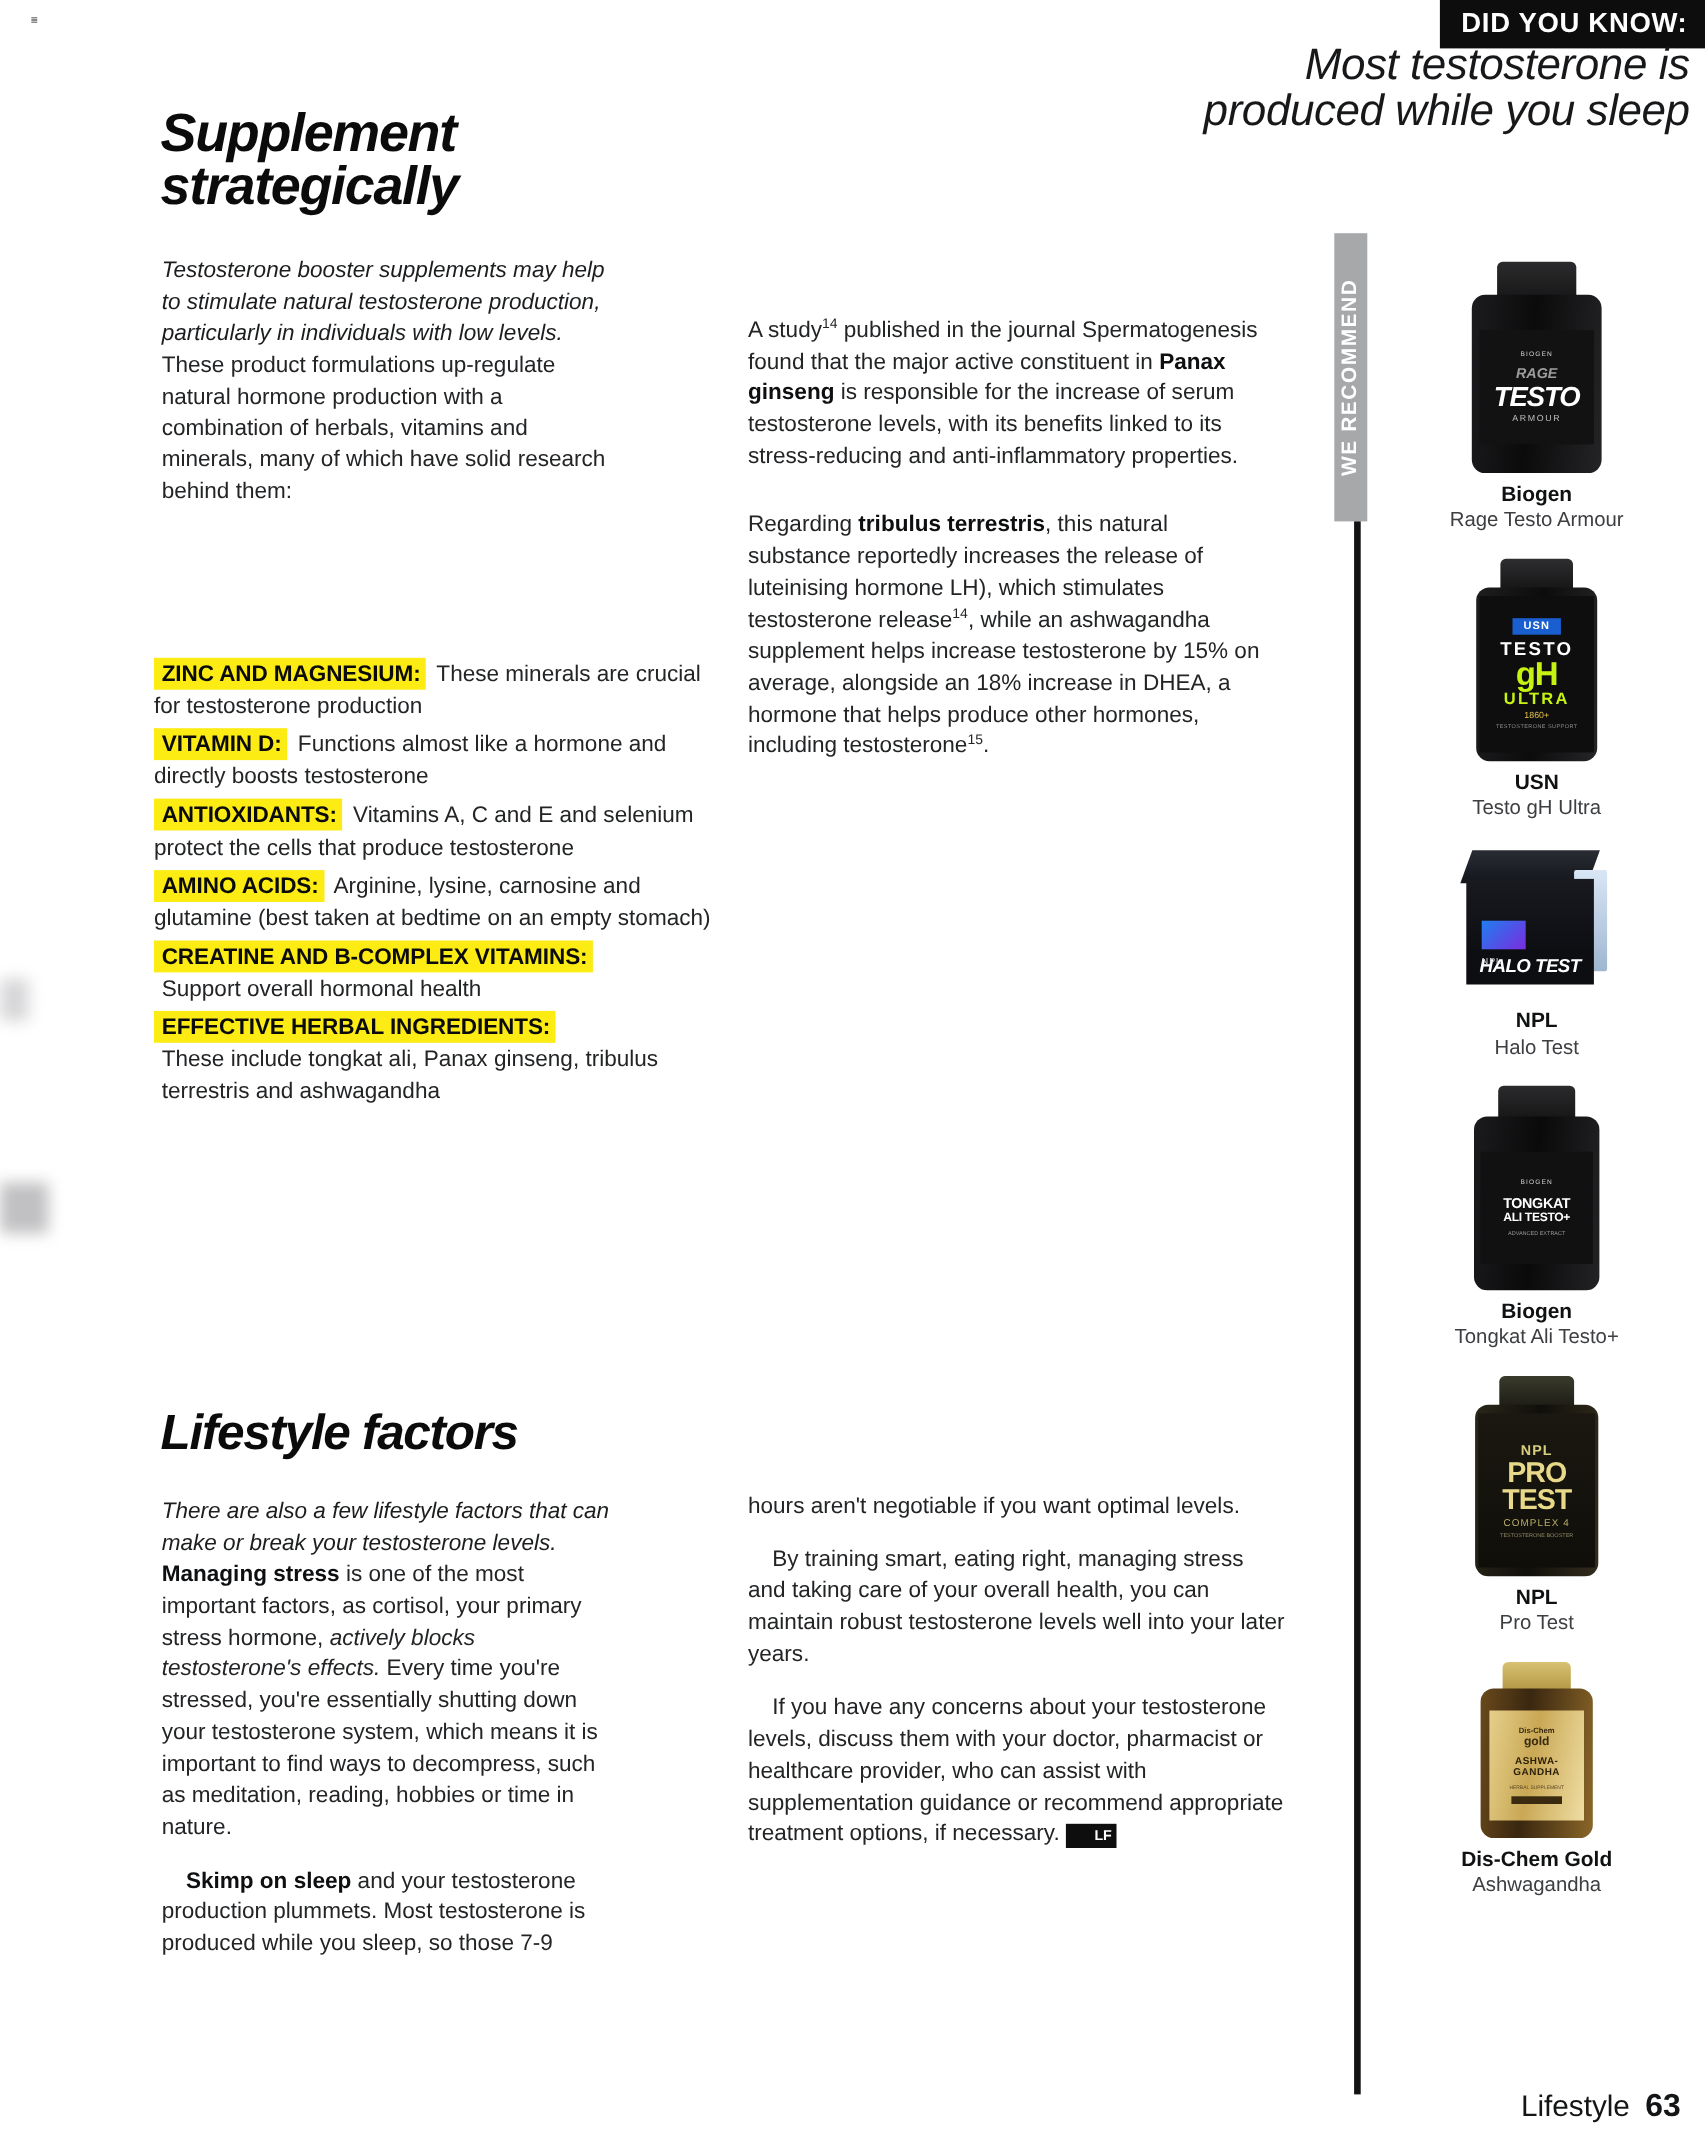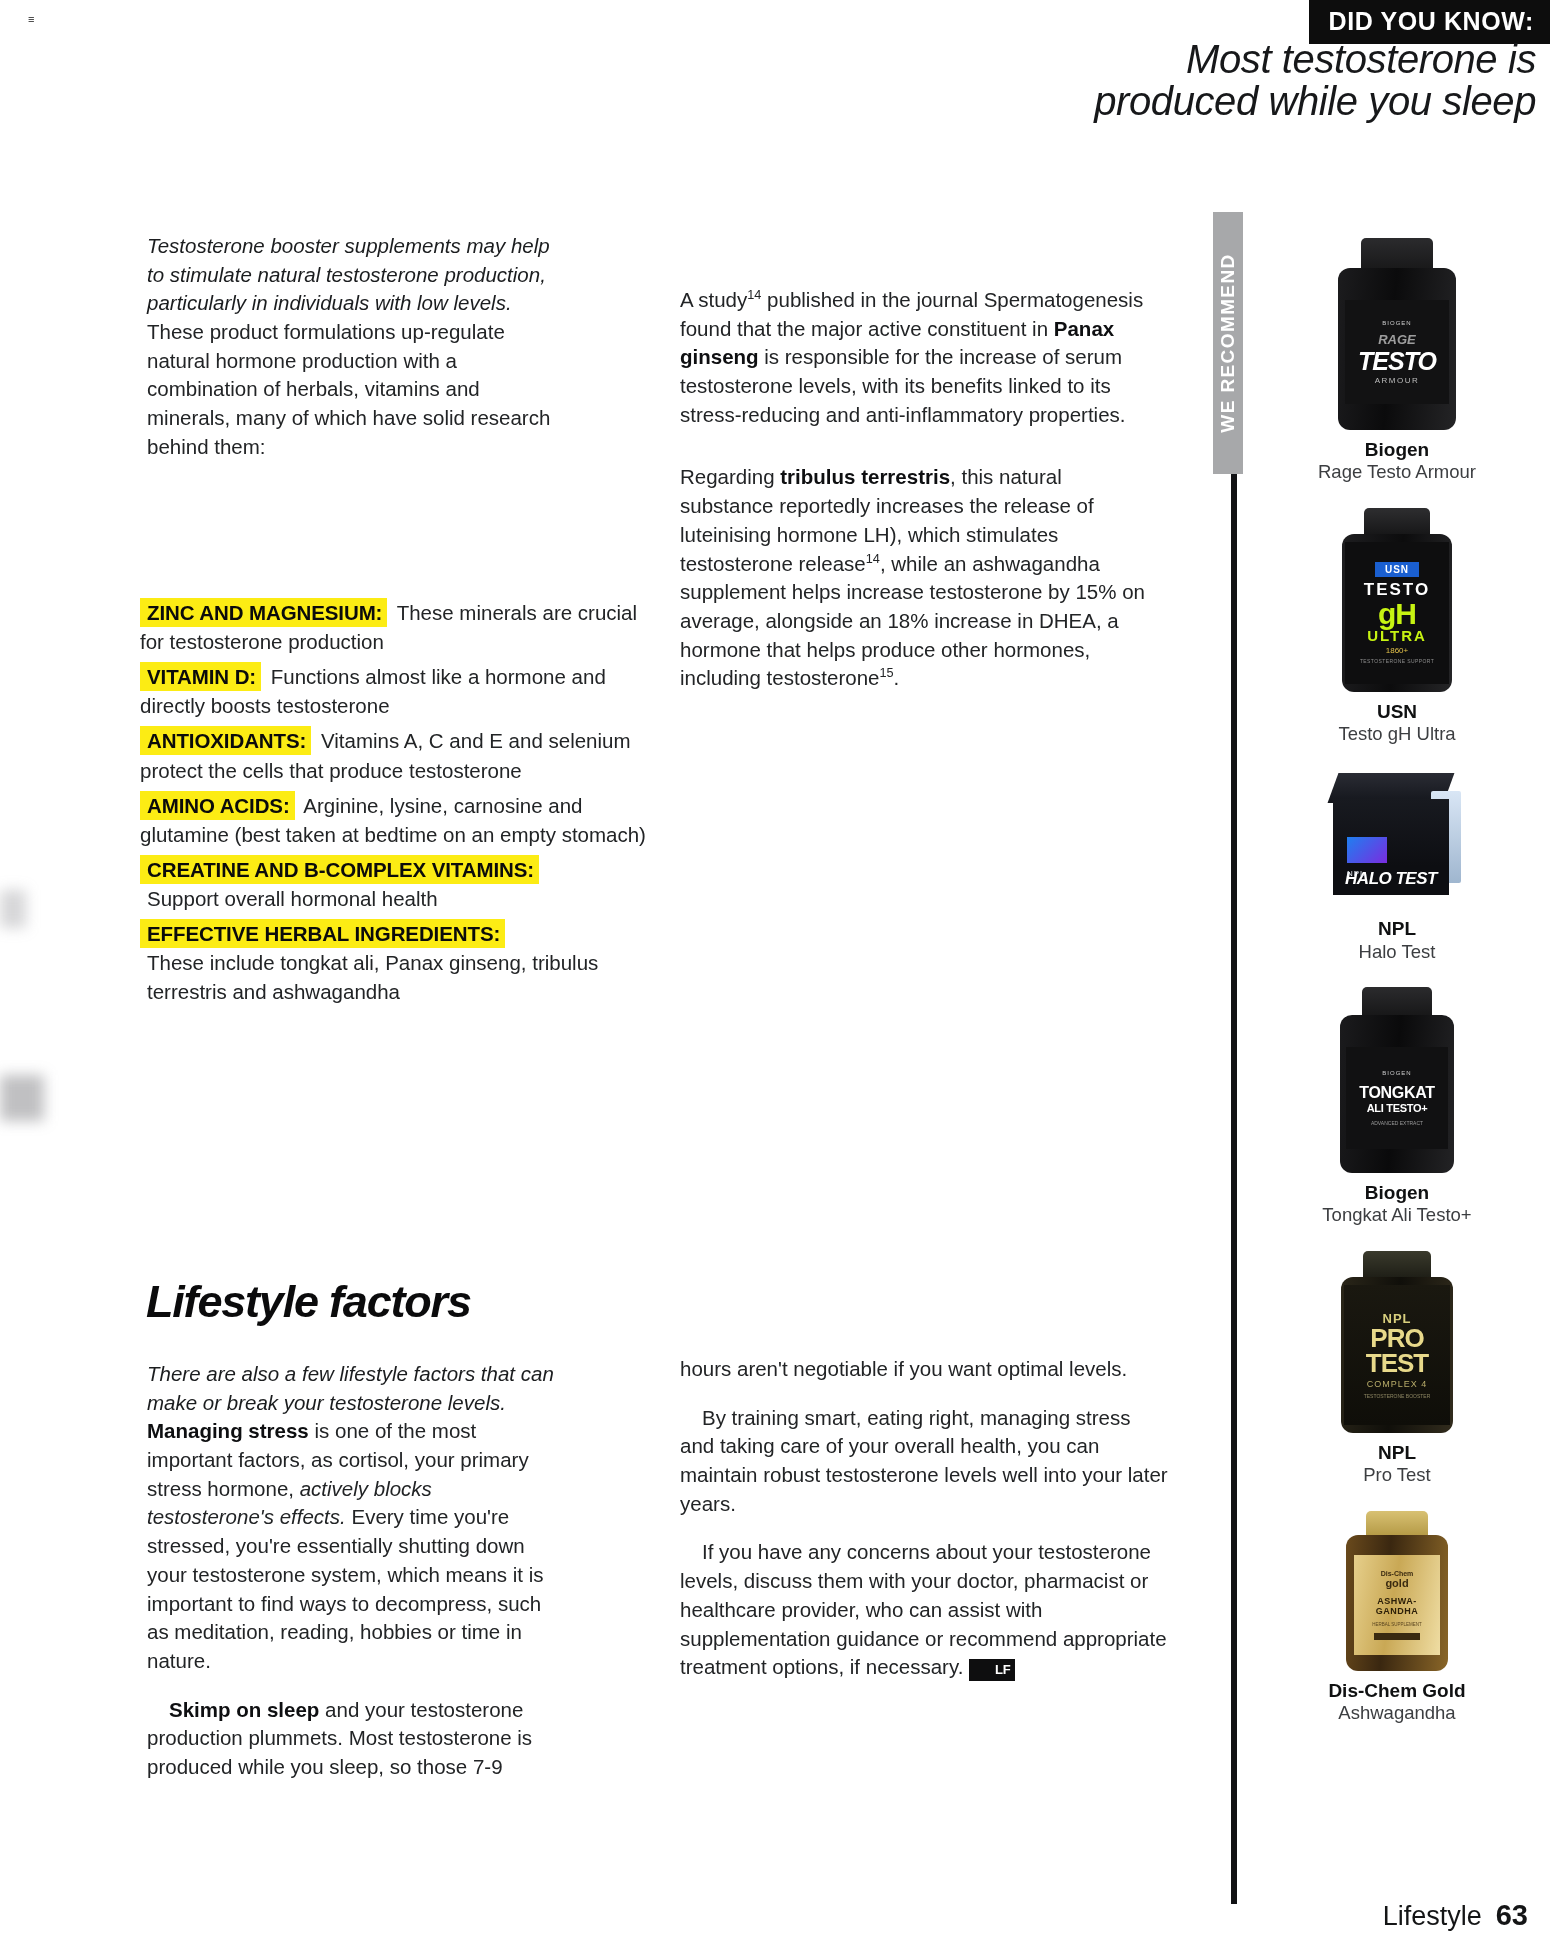--- a/index.html
+++ b/index.html
@@ -266,21 +266,21 @@
   .p3 .t-halo { font-size: 17px; font-weight:700; color:#fff; font-style:italic; letter-spacing:-.5px;}
   .p3 .t-npl { position:absolute; left: 14px; top: 70px; font-size:8px; color:#dfe3ea; letter-spacing:1px;}
 
   
   .p4 { width: 116px; height: 186px; }
   .p4 .cap  { width: 70px; height: 32px; background: linear-gradient(180deg,#2b2b2d,#151516); }
   .p4 .body-b { top: 28px; width: 114px; height: 158px;
     background: linear-gradient(95deg,#1b1b1d 0%,#0a0a0b 48%,#232325 100%); }
   .p4 .label-b { top: 60px; width: 102px; height: 102px; background: #111112; }
   .p4 .brandmini { font-size: 6px; color:#cdcdcd; letter-spacing:1px; margin-bottom: 8px;}
-  .p4 .t-tong { font-size: 16px; font-weight:700; color:#fff; letter-spacing:-.3px;}
+  .p4 .t-tong { font-size: 13px; font-weight:700; color:#fff; letter-spacing:-.3px;}
   .p4 .t-ali { font-size: 11px; font-weight:700; color:#fff; letter-spacing:-.3px;}
   .p4 .t-fine { font-size: 5px; color:#9a9a9a; margin-top:6px;}
 
   
   .p5 { width: 114px; height: 182px; }
   .p5 .cap  { width: 68px; height: 30px; background: linear-gradient(180deg,#3a3a2c,#1b1b14); }
   .p5 .body-b { top: 26px; width: 112px; height: 156px;
     background: linear-gradient(95deg,#2a2619 0%,#100f0a 48%,#322c1d 100%); }
   .p5 .label-b { top: 34px; width: 106px; height: 140px;
     background: linear-gradient(180deg,#1a1810 0%,#0f0e09 100%); }
@@ -339,20 +339,24 @@
 
   <div class="edge-smudge a"></div>
   <div class="edge-smudge b"></div>
 
   <div class="dyk-badge">DID YOU KNOW:</div>
   <div class="dyk-sub">
     <div>Most testosterone is</div>
     <div>produced while you sleep</div>
   </div>
 
+  <div class="sec-title supplement">
+    <div>Supplement</div>
+    <div>strategically</div>
+  </div>
 
   <div class="col col-left-1">
     <p><span class="lead">Testosterone booster supplements may help to stimulate natural testosterone production, particularly in individuals with low levels.</span><span> These product formulations up-regulate natural hormone production with a combination of herbals, vitamins and minerals, many of which have solid research behind them:</span></p>
   </div>
 
   <div class="hl-list">
     <div class="hl-item">
       <span class="hl">ZINC AND MAGNESIUM:</span><span class="hl-body"> These minerals are crucial for testosterone production</span>
     </div>
     <div class="hl-item">

